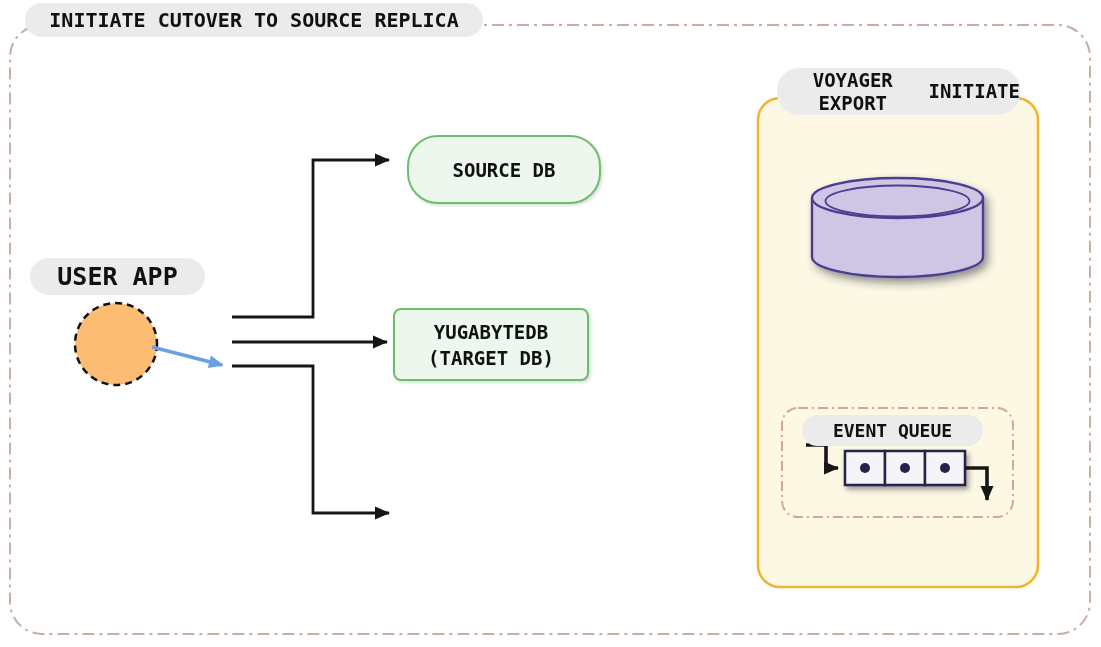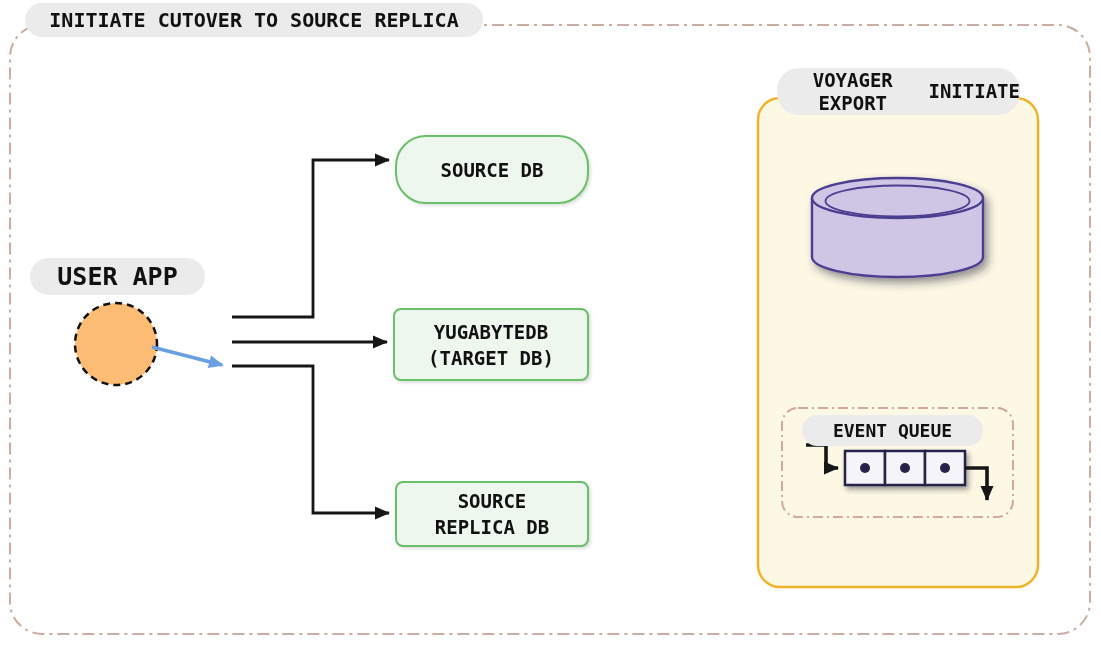--- a/index.html
+++ b/index.html
@@ -32,21 +32,21 @@
   .title-pill{left:25px;top:3px;width:458px;height:34px;border-radius:17px;font-size:20px;}
   .userapp-pill{left:30px;top:258px;width:175px;height:37px;border-radius:19px;font-size:25px;}
   .voyager-pill{left:777px;top:68px;width:243px;height:47px;border-radius:22px;font-size:19px;flex-direction:row;}
   .queue-pill{left:802px;top:392px;width:181px;height:31px;border-radius:16px;font-size:18px;margin-top:23px;}
 
   .dbbox{
     position:absolute;background:var(--green-box-bg,#edf7ed);border:2px solid var(--green-box-border,#6abf69);
     border-radius:8px;display:flex;flex-direction:column;align-items:center;justify-content:center;
     font-weight:bold;font-size:19px;line-height:26px;box-shadow:2px 2px 3px rgba(0,0,0,0.12);
   }
-  .dbbox-1{left:395px;top:135px;width:190px;height:65px;border-radius:31px;}
+  .dbbox-1{left:407px;top:135px;width:190px;height:65px;border-radius:31px;}
   .dbbox-2{left:393px;top:308px;width:192px;height:69px;}
   .dbbox-3{left:395px;top:481px;width:190px;height:62px;}
 
   .snapshot-label{
     position:absolute;left:812px;top:229px;width:171px;text-align:center;
     font-weight:bold;font-size:19px;color:var(--snapshot-text,#241a4d);
   }
 </style>
 </head>
 <body>
@@ -113,24 +113,20 @@
 
   <div class="dbbox dbbox-1">
     <span>SOURCE DB</span>
   </div>
 
   <div class="dbbox dbbox-2">
     <span>YUGABYTEDB</span>
     <span>(TARGET DB)</span>
   </div>
 
-  <div class="dbbox dbbox-3">
-    <span>SOURCE</span>
-    <span>REPLICA DB</span>
-  </div>
 
   <div class="pill voyager-pill">
     <span>VOYAGER EXPORT</span>
     <span>INITIATE</span>
   </div>
 
 
   <div class="pill queue-pill">
     <span>EVENT QUEUE</span>
   </div>

